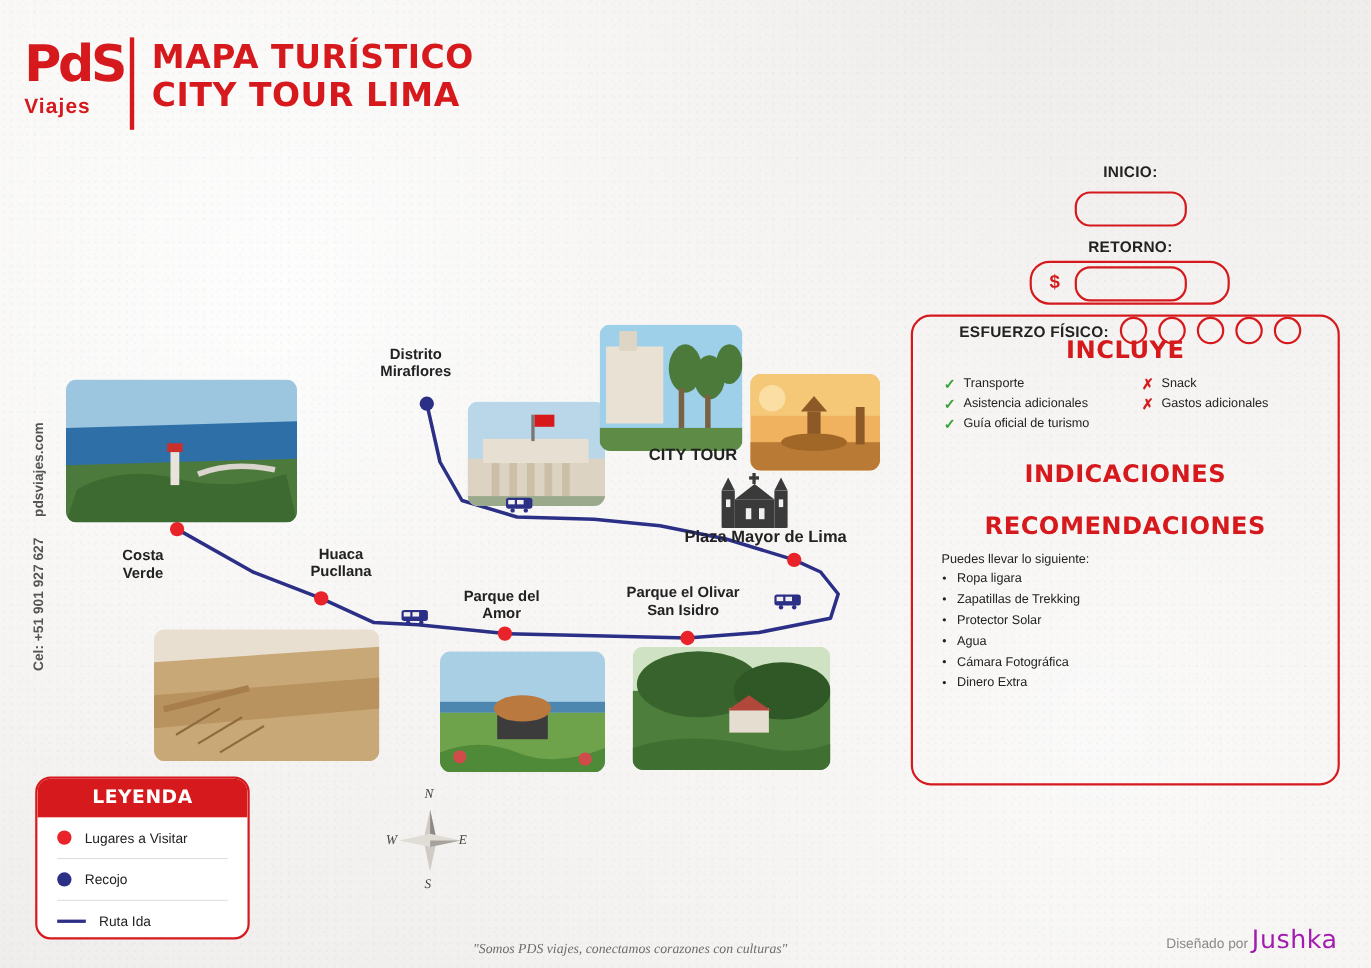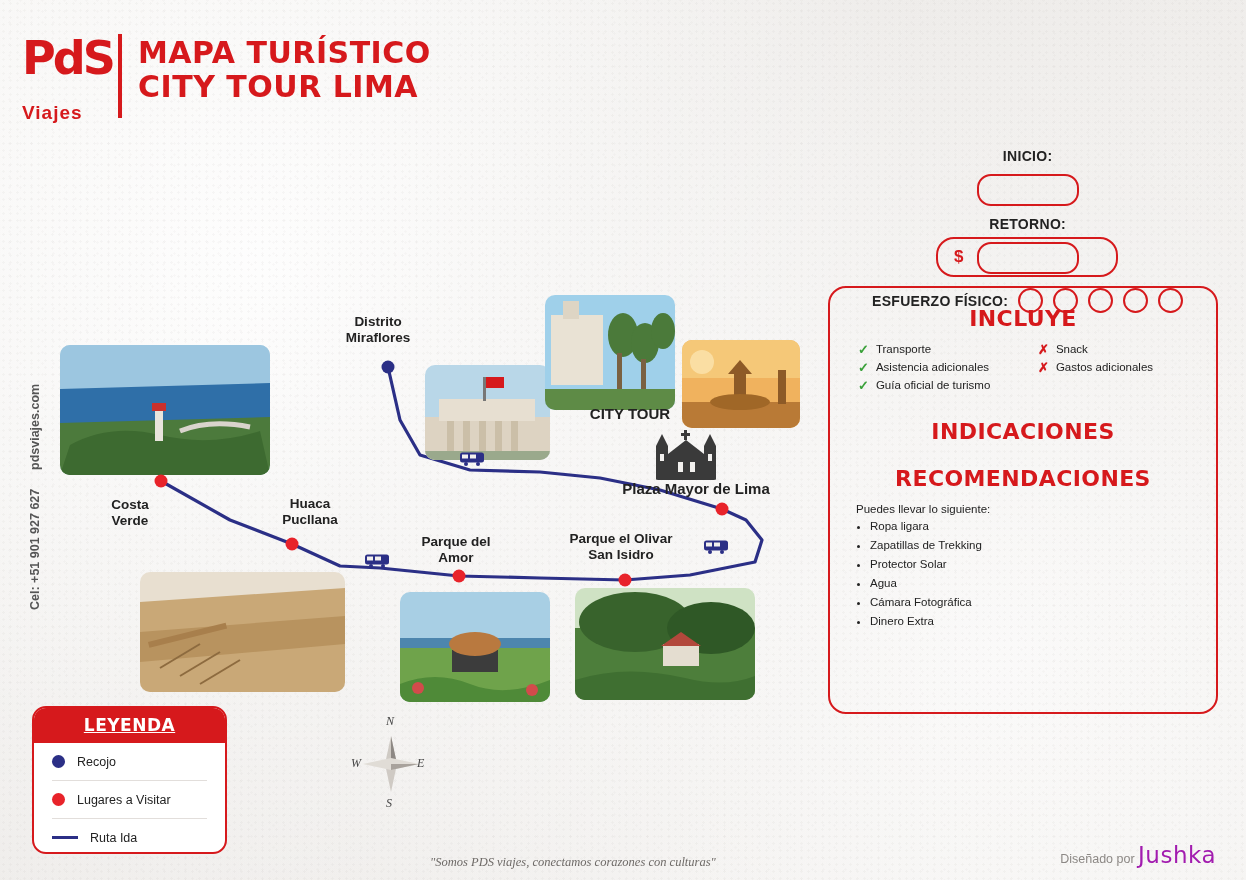--- a/index.html
+++ b/index.html
@@ -45,21 +45,21 @@
     font-size: 46px;
     font-weight: bold;
     letter-spacing: -3px;
     line-height: 48px;
     font-family: "DejaVu Sans", sans-serif;
   }
   .logo .sub {
     font-size: 19px;
     font-weight: bold;
     letter-spacing: 1px;
-    margin-top: 20px;
+    margin-top: 5px;
   }
   .divider-v {
     position: absolute;
     left: 118px; top: 34px;
     width: 4px; height: 84px;
     background: #d6191c;
   }
   .title {
     position: absolute;
     left: 138px; top: 36px;
@@ -164,21 +164,20 @@
   }
   .legend-head {
     background: #d6191c;
     color: #fff;
     text-align: center;
     font-weight: bold;
     font-size: 17px;
     letter-spacing: .5px;
     padding: 7px 0 8px;
     font-family: "DejaVu Sans", sans-serif;
-    text-decoration: underline;
   }
   .legend-row {
     display: flex; align-items: center; gap: 12px;
     height: 37px;
     margin: 0 18px;
     border-bottom: 1px solid #e2dedb;
     font-size: 12.5px;
     color: #222;
   }
   .legend-row:last-child { border-bottom: none; }
@@ -517,26 +516,26 @@
     <span class="lbl" style="left:31px;top:-4px;">N</span>
     <span class="lbl" style="left:31px;top:78px;">S</span>
     <span class="lbl" style="left:62px;top:38px;">E</span>
     <span class="lbl" style="left:-4px;top:38px;">W</span>
   </div>
 </div>
 
 <div class="legend">
   <div class="legend-head">LEYENDA</div>
   <div class="legend-row">
+    <span class="dot red"></span>
+    <span>Lugares a Visitar</span>
+  </div>
+  <div class="legend-row">
     <span class="dot blue"></span>
     <span>Recojo</span>
-  </div>
-  <div class="legend-row">
-    <span class="dot red"></span>
-    <span>Lugares a Visitar</span>
   </div>
   <div class="legend-row">
     <span class="line-sample"></span>
     <span>Ruta Ida</span>
   </div>
 </div>
 
 <div class="quote">"Somos PDS viajes, conectamos corazones con culturas"</div>
 <div class="credit">
   <span>Diseñado por</span>

